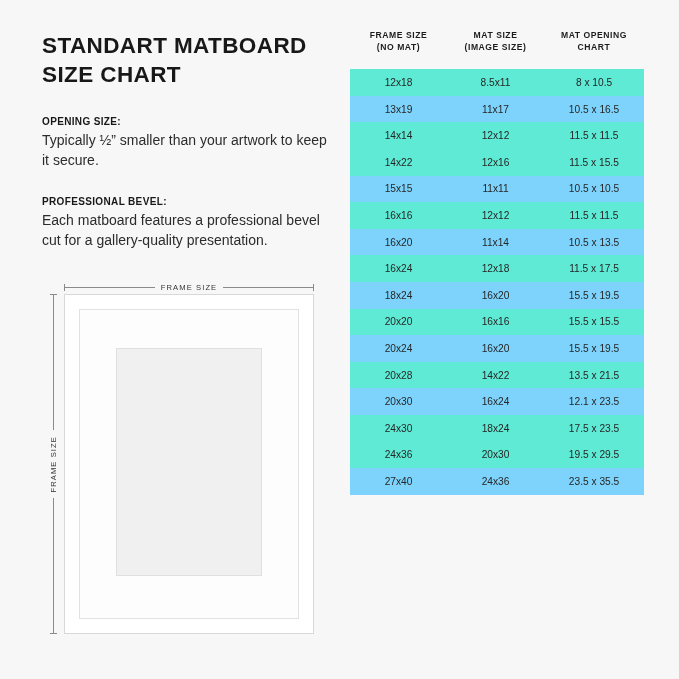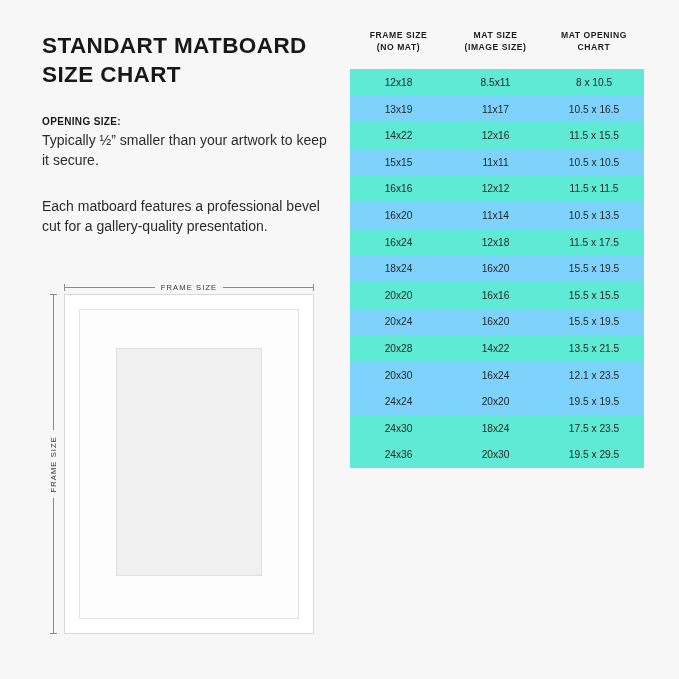--- a/index.html
+++ b/index.html
@@ -202,20 +202,21 @@
 
   <div class="left-col">
     <h1 class="main-title">STANDART MATBOARD SIZE CHART</h1>
 
     <div class="info-block">
       <div class="info-heading">OPENING SIZE:</div>
       <div class="info-text">Typically ½” smaller than your artwork to keep it secure.</div>
     </div>
 
     <div class="info-block">
+      <div class="info-heading">PROFESSIONAL BEVEL:</div>
       <div class="info-text">Each matboard features a professional bevel cut for a gallery-quality presentation.</div>
     </div>
   </div>
 
   <div class="diagram">
 
     <div class="dim-top dim-frame-top">
       <div class="cap"></div>
       <div class="line"></div>
       <div class="txt">FRAME SIZE</div>
@@ -288,20 +289,25 @@
             <td class="col-a">12x18</td>
             <td class="col-b">8.5x11</td>
             <td class="col-c">8 x 10.5</td>
           </tr>
           <tr class="even">
             <td class="col-a">13x19</td>
             <td class="col-b">11x17</td>
             <td class="col-c">10.5 x 16.5</td>
           </tr>
           <tr class="odd">
+            <td class="col-a">14x14</td>
+            <td class="col-b">12x12</td>
+            <td class="col-c">11.5 x 11.5</td>
+          </tr>
+          <tr class="odd">
             <td class="col-a">14x22</td>
             <td class="col-b">12x16</td>
             <td class="col-c">11.5 x 15.5</td>
           </tr>
           <tr class="even">
             <td class="col-a">15x15</td>
             <td class="col-b">11x11</td>
             <td class="col-c">10.5 x 10.5</td>
           </tr>
           <tr class="odd">
@@ -337,32 +343,32 @@
           <tr class="odd">
             <td class="col-a">20x28</td>
             <td class="col-b">14x22</td>
             <td class="col-c">13.5 x 21.5</td>
           </tr>
           <tr class="even">
             <td class="col-a">20x30</td>
             <td class="col-b">16x24</td>
             <td class="col-c">12.1 x 23.5</td>
           </tr>
-          <tr class="even">
-            <td class="col-a">24x24</td>
-            <td class="col-b">20x20</td>
-            <td class="col-c">19.5 x 19.5</td>
-          </tr>
           <tr class="odd">
             <td class="col-a">24x30</td>
             <td class="col-b">18x24</td>
             <td class="col-c">17.5 x 23.5</td>
           </tr>
           <tr class="odd">
             <td class="col-a">24x36</td>
             <td class="col-b">20x30</td>
             <td class="col-c">19.5 x 29.5</td>
           </tr>
+          <tr class="even">
+            <td class="col-a">27x40</td>
+            <td class="col-b">24x36</td>
+            <td class="col-c">23.5 x 35.5</td>
+          </tr>
         </tbody>
     </table>
   </div>
 
 </div>
 
 </body></html>

